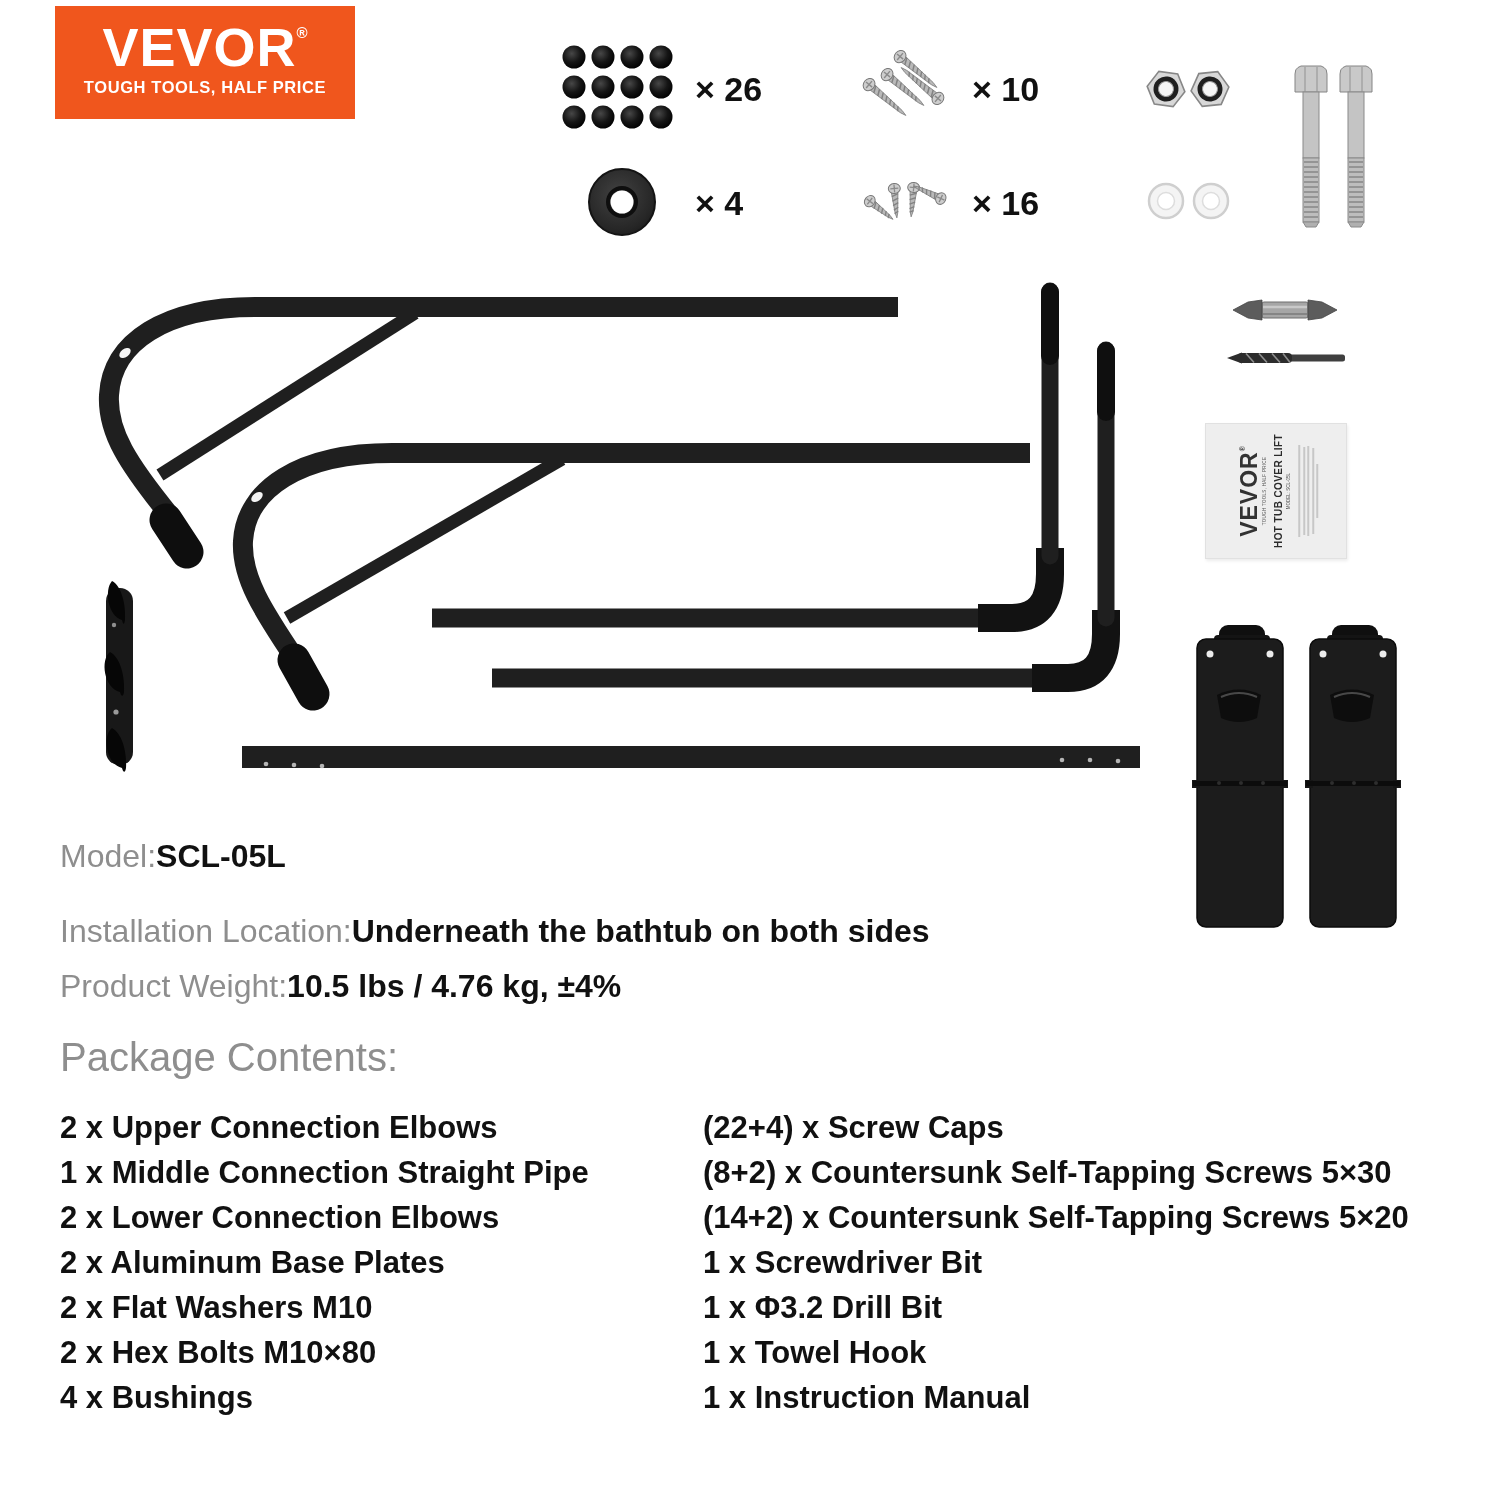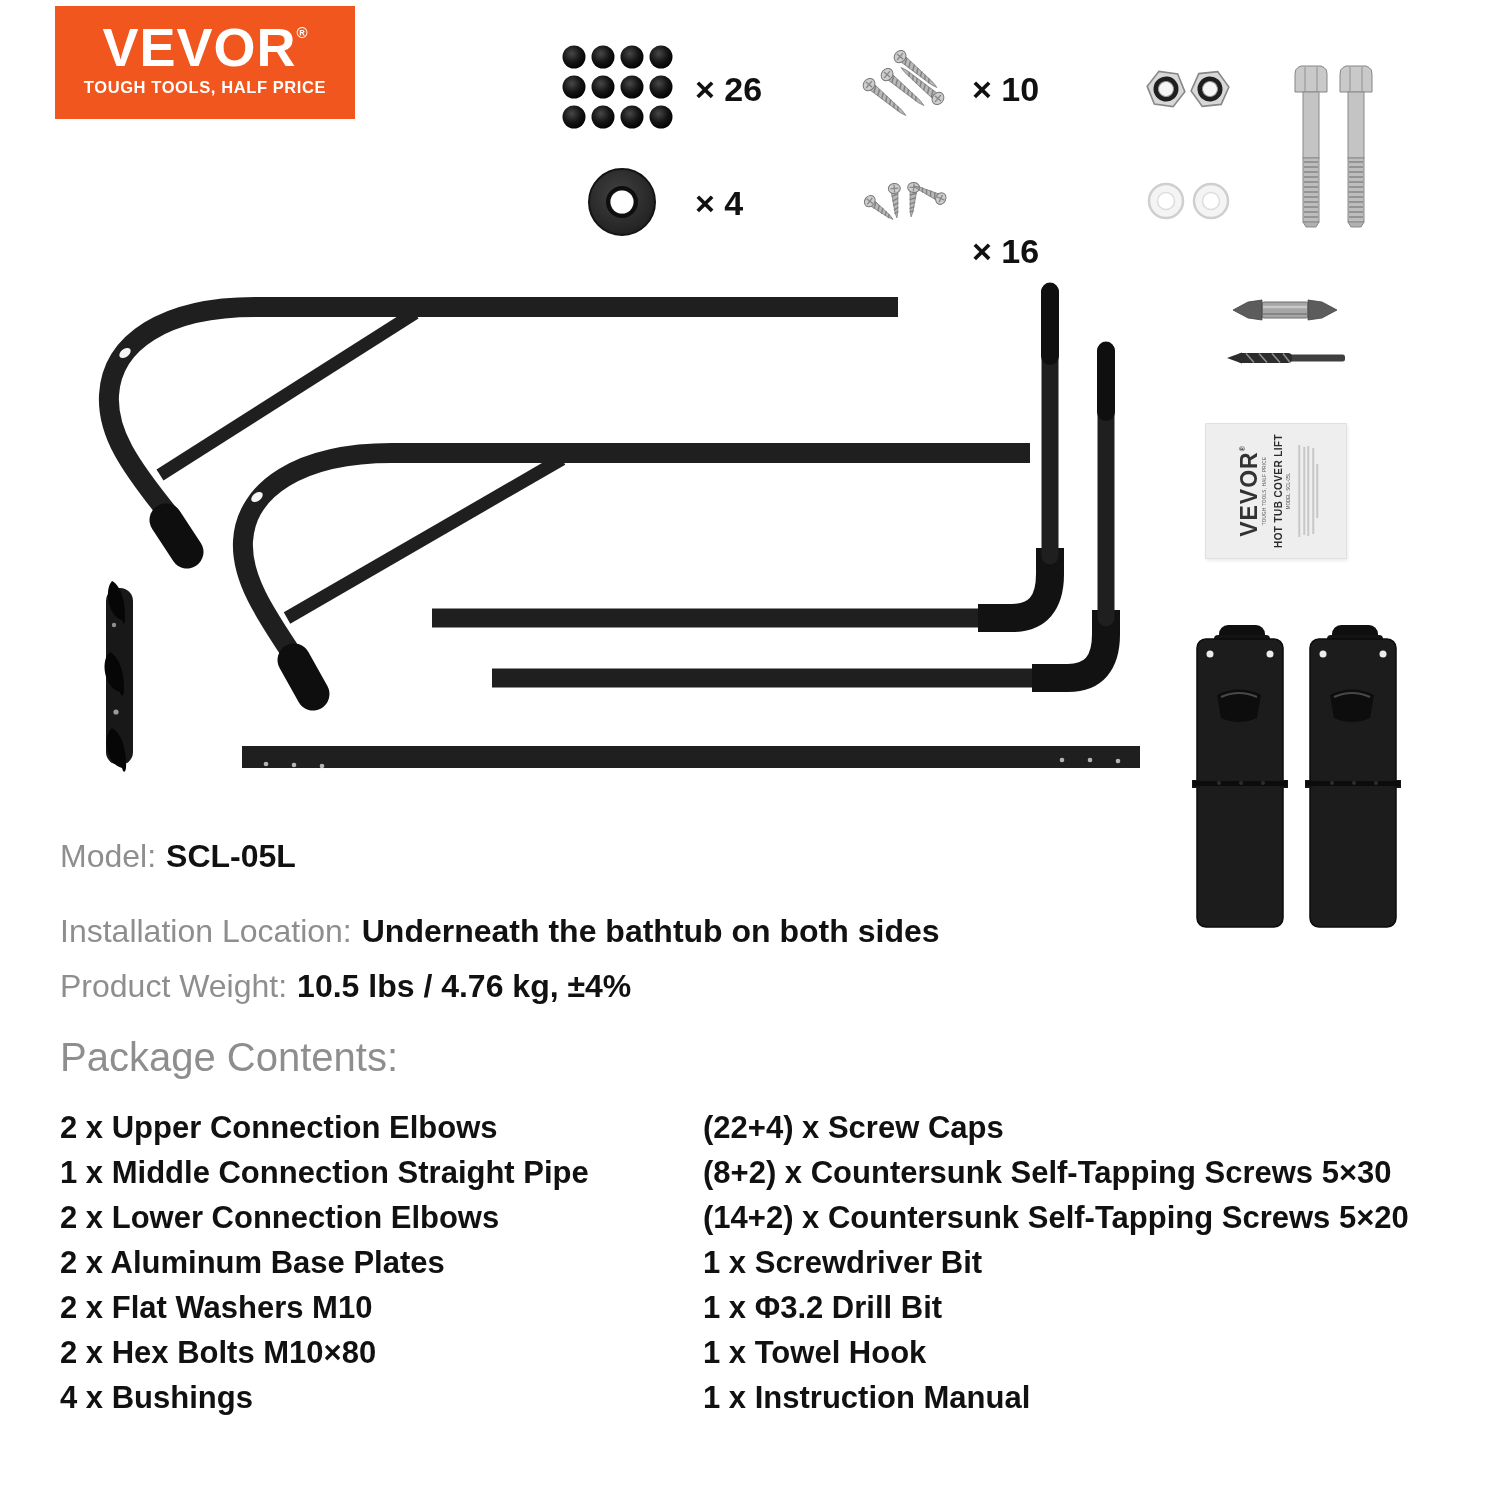--- a/index.html
+++ b/index.html
@@ -38,40 +38,40 @@
   .m-lines{margin-top:7px;}
   .m-lines i{display:block;height:2px;background:#c7c7c7;margin:2.5px auto;}
   .m-lines i:nth-child(1){width:92px;}
   .m-lines i:nth-child(2){width:88px;}
   .m-lines i:nth-child(3){width:90px;}
   .m-lines i:nth-child(4){width:86px;}
   .m-lines i:nth-child(5){width:54px;}
   
   .spec{position:absolute;left:60px;font-size:32px;white-space:nowrap;}
   .spec-label{color:var(--label-gray,#8e8e8e);}
-  .spec-value{color:#111;font-weight:bold;margin-left:10px;}
+  .spec-value{color:#111;font-weight:bold;}
   .pkg-head{position:absolute;left:60px;top:1035px;font-size:40px;color:var(--label-gray,#8e8e8e);}
   .pkg-col{position:absolute;top:1083px;font-size:31px;font-weight:bold;color:#111;line-height:45px;white-space:nowrap;margin-top:22px;}
   .pkg-col.left{left:60px;}
   .pkg-col.right{left:703px;}
 </style>
 </head>
 <body>
 
 <div class="canvas">
 
   <div class="logo">
     <div class="logo-brand"><span>VEVOR</span><sup>®</sup></div>
     <div class="logo-tag">TOUGH TOOLS, HALF PRICE</div>
   </div>
 
   <div class="qty" style="left:695px;top:70px;">× 26</div>
   <div class="qty" style="left:972px;top:70px;">× 10</div>
   <div class="qty" style="left:695px;top:184px;">× 4</div>
-  <div class="qty" style="left:972px;top:184px;margin-top:48px;">× 16</div>
+  <div class="qty" style="left:972px;top:184px;">× 16</div>
 
   <svg class="parts" width="1500" height="1500" viewBox="0 0 1500 1500">
     <defs>
       <radialGradient id="capGrad" cx="40%" cy="35%" r="70%">
         <stop offset="0%" stop-color="#474747"></stop>
           <stop offset="55%" stop-color="#151515"></stop>
           <stop offset="100%" stop-color="#000000"></stop>
       </radialGradient>
       <radialGradient id="bushGrad" cx="45%" cy="40%" r="75%">
         <stop offset="0%" stop-color="#424242"></stop>

